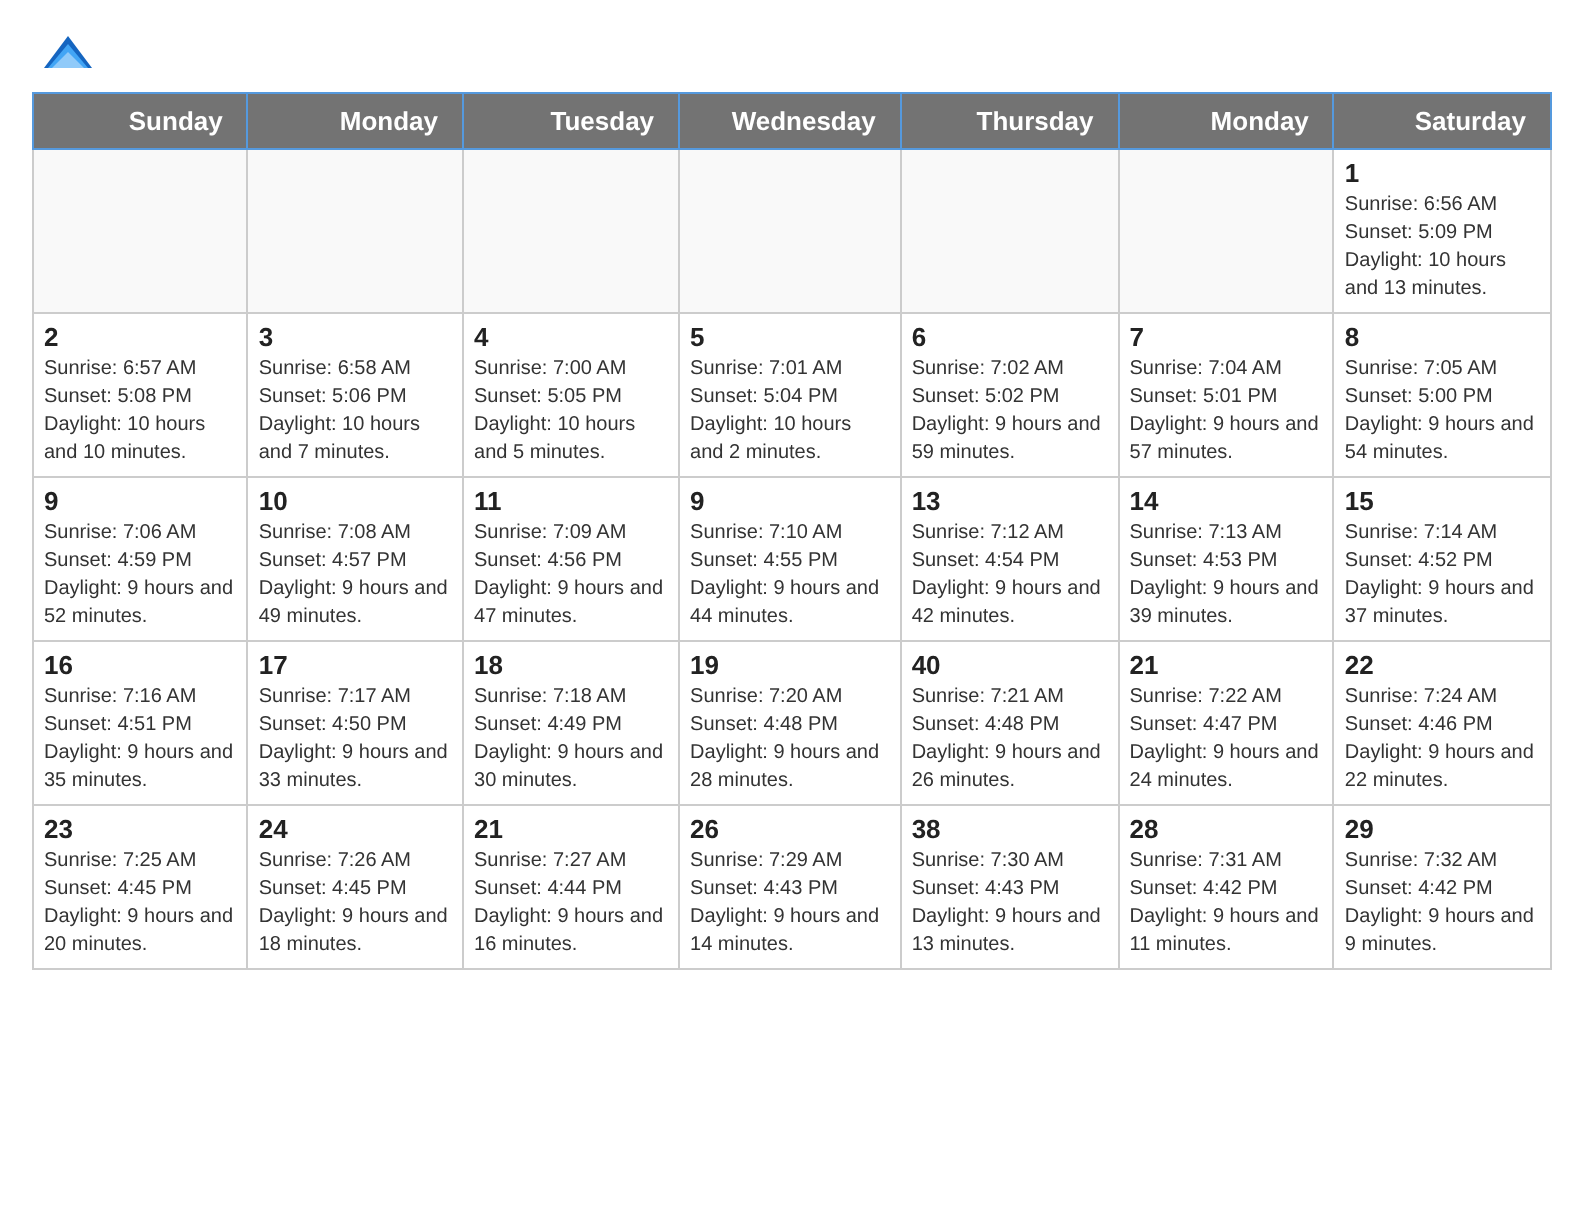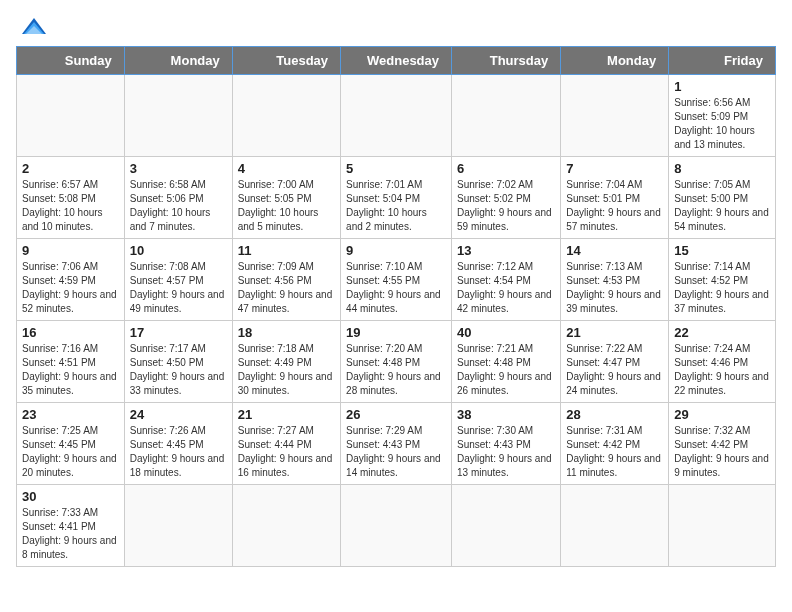--- a/index.html
+++ b/index.html
@@ -118,21 +118,21 @@
 
 <table class="calendar">
   <thead>
     <tr>
     <th>Sunday</th>
         <th>Monday</th>
         <th>Tuesday</th>
         <th>Wednesday</th>
         <th>Thursday</th>
         <th>Monday</th>
-        <th>Friday</th>
+        <th>Saturday</th>
       </tr>
   </thead>
   <tbody id="calendar-body">
   <tr>
         <td class="empty"></td>
         <td class="empty"></td>
         <td class="empty"></td>
         <td class="empty"></td>
         <td class="empty"></td>
         <td class="empty"></td>
@@ -253,27 +253,15 @@
           <div class="day-info">Sunrise: 7:30 AM<br>Sunset: 4:43 PM<br>Daylight: 9 hours and 13 minutes.</div>
         </td>
         <td>
           <span class="day-number">28</span>
           <div class="day-info">Sunrise: 7:31 AM<br>Sunset: 4:42 PM<br>Daylight: 9 hours and 11 minutes.</div>
         </td>
         <td>
           <span class="day-number">29</span>
           <div class="day-info">Sunrise: 7:32 AM<br>Sunset: 4:42 PM<br>Daylight: 9 hours and 9 minutes.</div>
         </td>
-      </tr>
-      <tr>
-        <td>
-          <span class="day-number">30</span>
-          <div class="day-info">Sunrise: 7:33 AM<br>Sunset: 4:41 PM<br>Daylight: 9 hours and 8 minutes.</div>
-        </td>
-        <td class="empty"></td>
-        <td class="empty"></td>
-        <td class="empty"></td>
-        <td class="empty"></td>
-        <td class="empty"></td>
-        <td class="empty"></td>
       </tr>
     </tbody>
 </table>
 
 </body></html>

